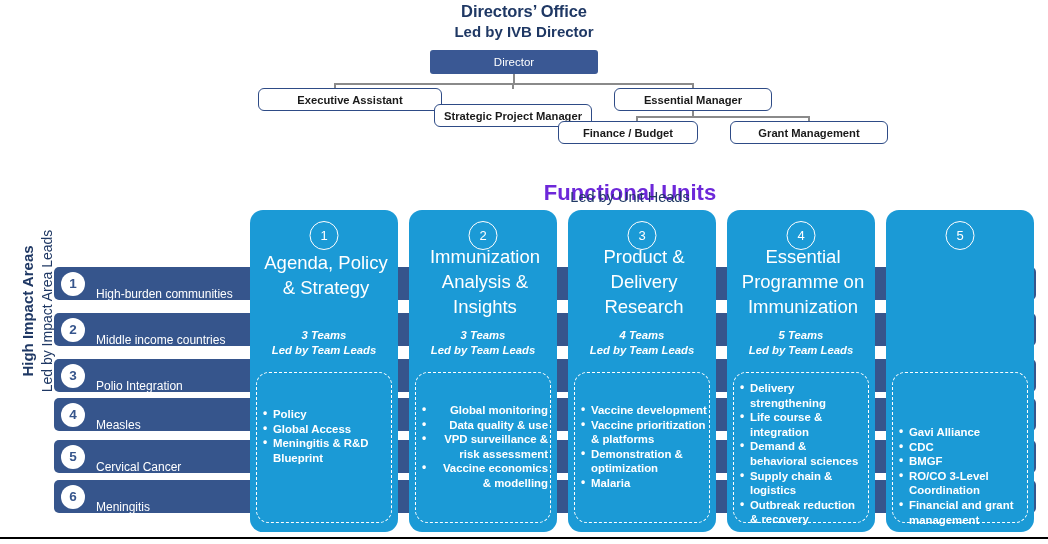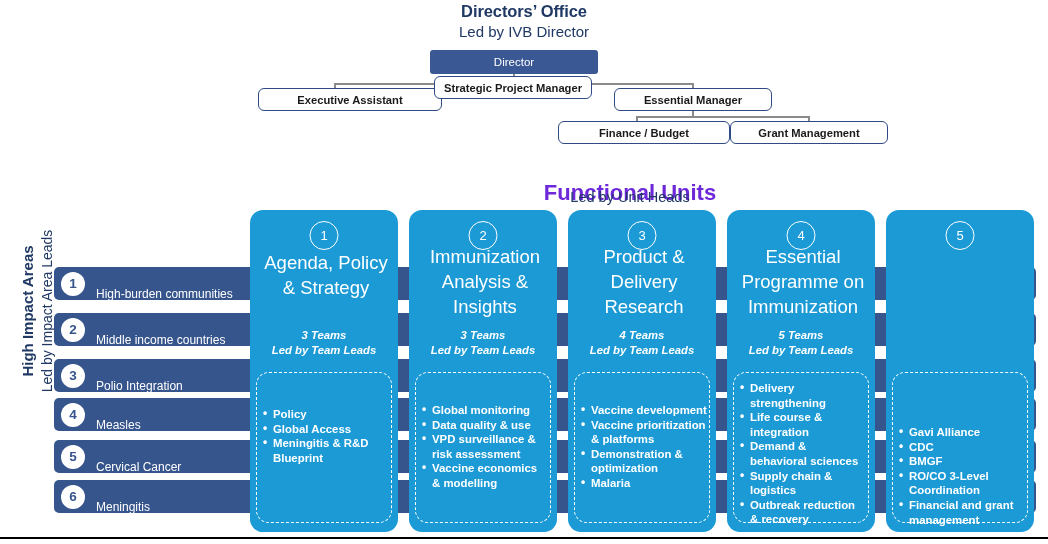--- a/index.html
+++ b/index.html
@@ -44,21 +44,21 @@
     color: #1F3864;
     letter-spacing: -0.1px;
   }
   .do-sub {
     position: absolute;
     left: 324px;
     top: 23px;
     width: 400px;
     text-align: center;
     font-size: 15px;
-    font-weight: normal;
+    font-weight: bold;
     color: #1F3864;
   }
 
   .box-director {
     position: absolute;
     left: 430px;
     top: 50px;
     width: 168px;
     height: 24px;
     background: #3B5998;
@@ -79,23 +79,23 @@
     border-radius: 6px;
     color: #1a1a1a;
     font-size: 11.2px;
     font-weight: bold;
     display: flex;
     align-items: center;
     justify-content: center;
     box-sizing: border-box;
   }
   .ob-ea   { left: 258px; top: 88px; width: 184px; }
-  .ob-spm  { left: 434px; top: 76px; width: 158px; }
+  .ob-spm  { left: 434px; top: 104px; width: 158px; }
   .ob-pm   { left: 614px; top: 88px; width: 158px; }
-  .ob-fin  { left: 558px; top: 121px; width: 172px; }
+  .ob-fin  { left: 558px; top: 121px; width: 140px; }
   .ob-gm   { left: 730px; top: 121px; width: 158px; }
 
   .conn {
     position: absolute;
     background: #8a8a8a;
   }
 
   
   .fu-title {
     position: absolute;
@@ -354,21 +354,21 @@
         </div>
       </div>
       <div class="unit-col col1 mid">
         <div class="unit-badge">2</div>
         <div class="unit-title" style="top: 34px;">Immunization Analysis &amp; Insights</div>
         <div class="unit-teams" style="top: 118px;">
           <div>3 Teams</div>
           <div>Led by Team Leads</div>
         </div>
         <div class="unit-dashed">
-          <ul class="unit-list" style="top: 30px;">
+          <ul class="unit-list" style="top: 30px; text-align: right;">
             <li>Global monitoring</li>
             <li>Data quality &amp; use</li>
             <li>VPD surveillance &amp; risk assessment</li>
             <li>Vaccine economics &amp; modelling</li>
           </ul>
         </div>
       </div>
       <div class="unit-col col2 mid">
         <div class="unit-badge">3</div>
         <div class="unit-title" style="top: 34px;">Product &amp; Delivery Research</div>

